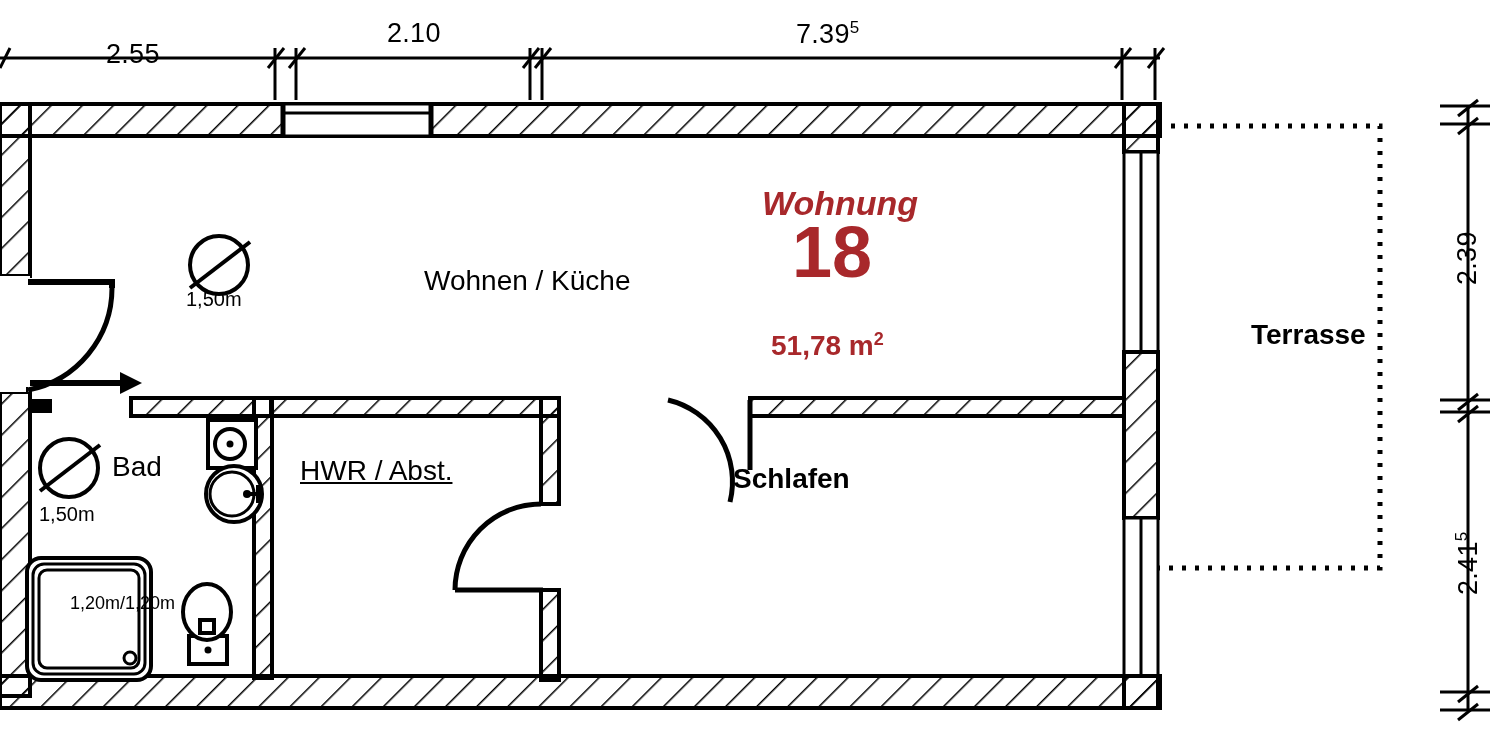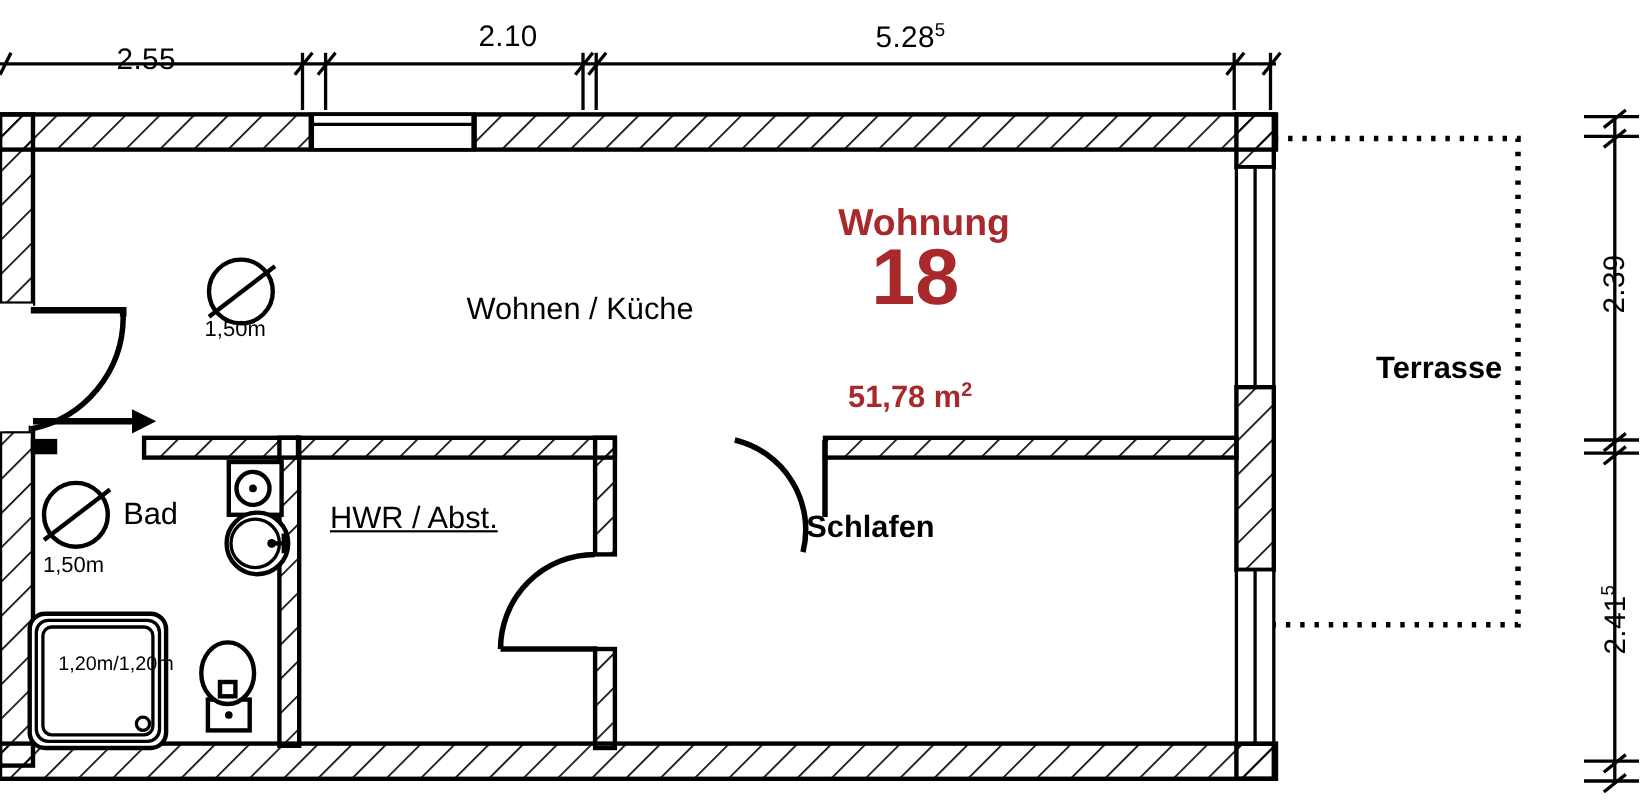--- a/index.html
+++ b/index.html
@@ -8,21 +8,21 @@
   #plan{position:absolute;left:0;top:0;width:1500px;height:736px;}
   .txt{position:absolute;white-space:nowrap;}
   .dim{font-size:27px;letter-spacing:.3px;}
   .dim sup{font-size:17px;vertical-align:super;}
   .roomlbl{font-size:28px;}
   .smalllbl{font-size:20px;}
   .shwlbl{font-size:18px;}
   .redlbl{color:#a8282b;font-weight:bold;}
   .w-title{font-size:34px;}
   .w-num{font-size:72px;line-height:.95;}
-  .w-area{font-size:28px;margin-top:15px;}
+  .w-area{font-size:28px;}
   .w-area sup{font-size:18px;vertical-align:super;}
   .vert{transform-origin:0 0;}
 </style>
 </head>
 <body>
 
 <svg id="plan" viewBox="0 0 1500 736">
   <defs>
     <pattern id="hatch" width="22" height="22" patternUnits="userSpaceOnUse" patternTransform="rotate(45)">
       <line x1="0" y1="0" x2="0" y2="22" stroke="#000" stroke-width="3"></line>
@@ -200,41 +200,41 @@
     <line x1="40" y1="491" x2="100" y2="445" stroke="#000" stroke-width="4"></line>
   </g>
 
   <g>
     <path d="M 1158 126 L 1380 126 L 1380 568 L 1158 568" fill="none" stroke="#000" stroke-width="5" stroke-dasharray="4 9" stroke-linecap="butt"></path>
   </g>
 </svg>
 
 <div class="txt dim" style="left:106px;top:18px;margin-top:21px;"><span>2.55</span></div>
 
-<div class="txt dim" style="left:387px;top:18px;margin-left:48px;"><span>2.10</span></div>
-
-<div class="txt dim" style="left:796px;top:18px;"><span>5.28</span><sup>5</sup></div>
+<div class="txt dim" style="left:387px;top:18px;"><span>2.10</span></div>
+
+<div class="txt dim" style="left:796px;top:18px;"><span>7.39</span><sup>5</sup></div>
 
 <div class="txt dim vert" style="left:1452px;top:285px;transform:rotate(-90deg);"><span>2.39</span></div>
 
 <div class="txt dim vert" style="left:1452px;top:595px;transform:rotate(-90deg);"><span>2.41</span><sup>5</sup></div>
 
 <div class="txt roomlbl" style="left:424px;top:265px;">Wohnen / Küche</div>
 
 <div class="txt roomlbl" style="left:112px;top:451px;">Bad</div>
 
 <div class="txt roomlbl" style="left:300px;top:455px;text-decoration:underline;">HWR / Abst.</div>
 
 <div class="txt roomlbl" style="left:733px;top:463px;font-weight:bold;">Schlafen</div>
 
 <div class="txt roomlbl" style="left:1251px;top:319px;font-weight:bold;">Terrasse</div>
 
 <div class="txt smalllbl" style="left:186px;top:288px;">1,50m</div>
 
 <div class="txt smalllbl" style="left:39px;top:503px;">1,50m</div>
 
-<div class="txt shwlbl" style="left:53px;top:593px;">1,20m/1,20m</div>
-
-<div class="txt redlbl w-title" style="left:762px;top:184px;">Wohnung</div>
+<div class="txt shwlbl" style="left:30px;top:593px;padding-left:40px;">1,20m/1,20m</div>
+
+<div class="txt redlbl w-title" style="left:762px;top:184px;font-style:italic;">Wohnung</div>
 
 <div class="txt redlbl w-num" style="left:792px;top:218px;">18</div>
 
 <div class="txt redlbl w-area" style="left:771px;top:329px;"><span>51,78 m</span><sup>2</sup></div>
 
 </body></html>

